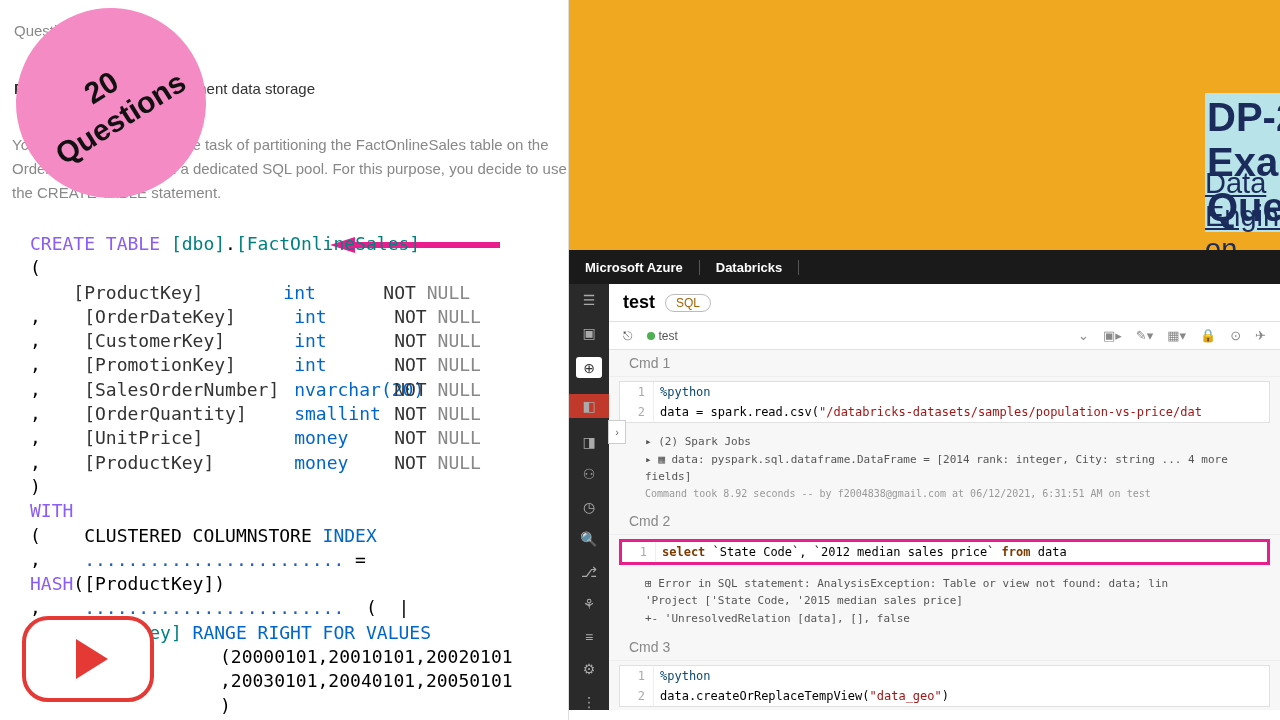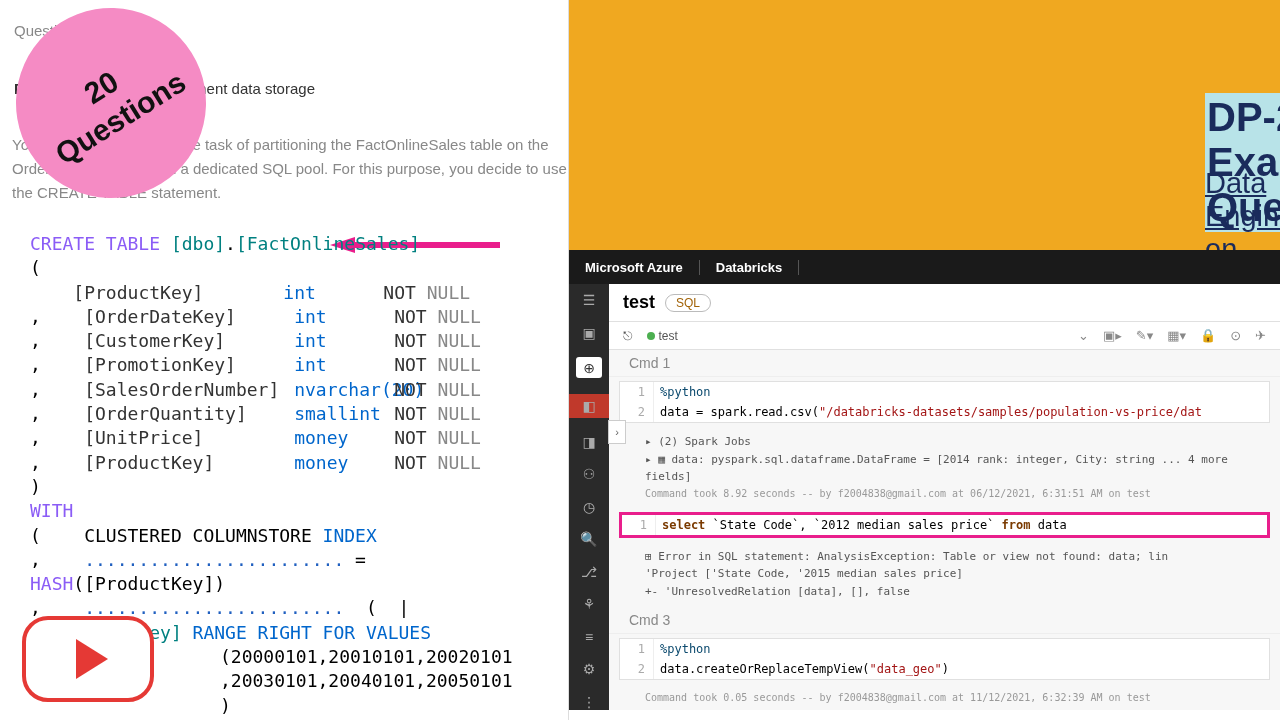--- a/index.html
+++ b/index.html
@@ -157,20 +157,21 @@
             <div class="ln">2</div>
             <div class="code"><span>data = spark.read.csv(</span><span class="k-str">"/databricks-datasets/samples/population-vs-price/dat</span></div>
           </div>
       </div>
       <div class="out">
         <div>▸ (2) Spark Jobs</div>
         <div>▸ ▦  data:  pyspark.sql.dataframe.DataFrame = [2014 rank: integer, City: string ... 4 more fields]</div>
         <div class="out-meta">Command took 8.92 seconds -- by f2004838@gmail.com at 06/12/2021, 6:31:51 AM on test</div>
       </div>
 
+      <div class="cmd-lbl">Cmd 2</div>
       <div class="cell hl-row">
         <div class="cell-row">
             <div class="ln">1</div>
             <div class="code"><span class="k-kw">select</span><span> `State Code`, `2012 median sales price` </span><span class="k-kw">from</span><span> data</span></div>
           </div>
       </div>
       <div class="out">
         <div>⊞ Error in SQL statement: AnalysisException: Table or view not found: data; lin</div>
         <div>  'Project ['State Code, '2015 median sales price]</div>
         <div>  +- 'UnresolvedRelation [data], [], false</div>

